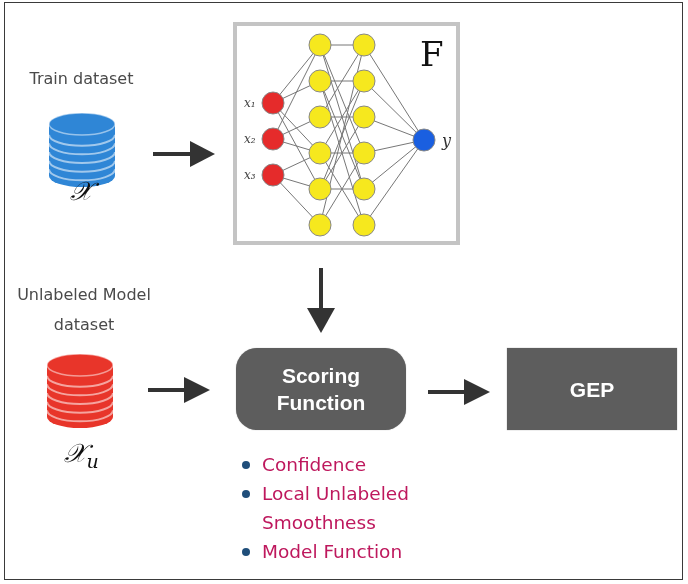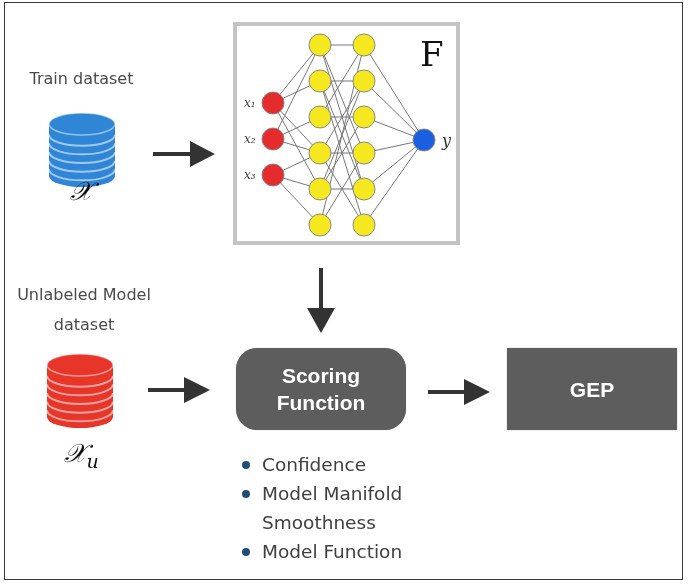--- a/index.html
+++ b/index.html
@@ -1,21 +1,21 @@
 <!DOCTYPE html>
 <html><head>
 <meta charset="utf-8">
 <style>
   html, body { margin:0; padding:0; background:#ffffff; }
   body { width:688px; height:584px; position:relative; overflow:hidden; font-family:"Liberation Sans", sans-serif; }
   .frame { position:absolute; left:4px; top:2px; width:679px; height:578px; border:1.5px solid #3a3a3a; box-sizing:border-box; background:#fff; }
   .label { position:absolute; color:#4a4a4a; font-family:"DejaVu Sans", sans-serif; font-size:16px; text-align:center; line-height:29px; }
   .mathsym { position:absolute; font-family:"DejaVu Serif", serif; font-style:italic; color:#111; font-size:26px; }
   .box { position:absolute; background:#5d5d5d; color:#ffffff; font-family:"Liberation Sans", sans-serif; font-weight:bold; font-size:21px; display:flex; align-items:center; justify-content:center; text-align:center; line-height:27px; box-shadow:0 0 1px #999; }
-  .bullets { position:absolute; left:240px; top:450px; margin:0; padding:0; list-style:none; color:#404040; font-family:"DejaVu Sans", sans-serif; font-size:18.5px; line-height:29px; }
+  .bullets { position:absolute; left:240px; top:450px; margin:0; padding:0; list-style:none; color:#be185d; font-family:"DejaVu Sans", sans-serif; font-size:18.5px; line-height:29px; }
   .bullets li { position:relative; padding-left:22px; }
   .bullets li .dot { position:absolute; left:2px; top:11px; width:8px; height:8px; border-radius:50%; background:#1f4e7a; }
   svg { position:absolute; left:0; top:0; }
 </style>
 </head>
 <body>
 
 <div class="frame"></div>
 
 <svg width="688" height="584">
@@ -135,15 +135,15 @@
   <span>Scoring</span>
   <span>Function</span>
 </div>
 
 <div class="box" style="left:507px; top:348px; width:170px; height:82px;">
   <span>GEP</span>
 </div>
 
 <ul class="bullets">
   <li><span class="dot"></span><span>Confidence</span></li>
-  <li><span class="dot"></span><span>Model Manifold</span><br><span>Smoothness</span></li>
+  <li><span class="dot"></span><span>Local Unlabeled</span><br><span>Smoothness</span></li>
   <li><span class="dot"></span><span>Model Function</span></li>
 </ul>
 
 </body></html>

